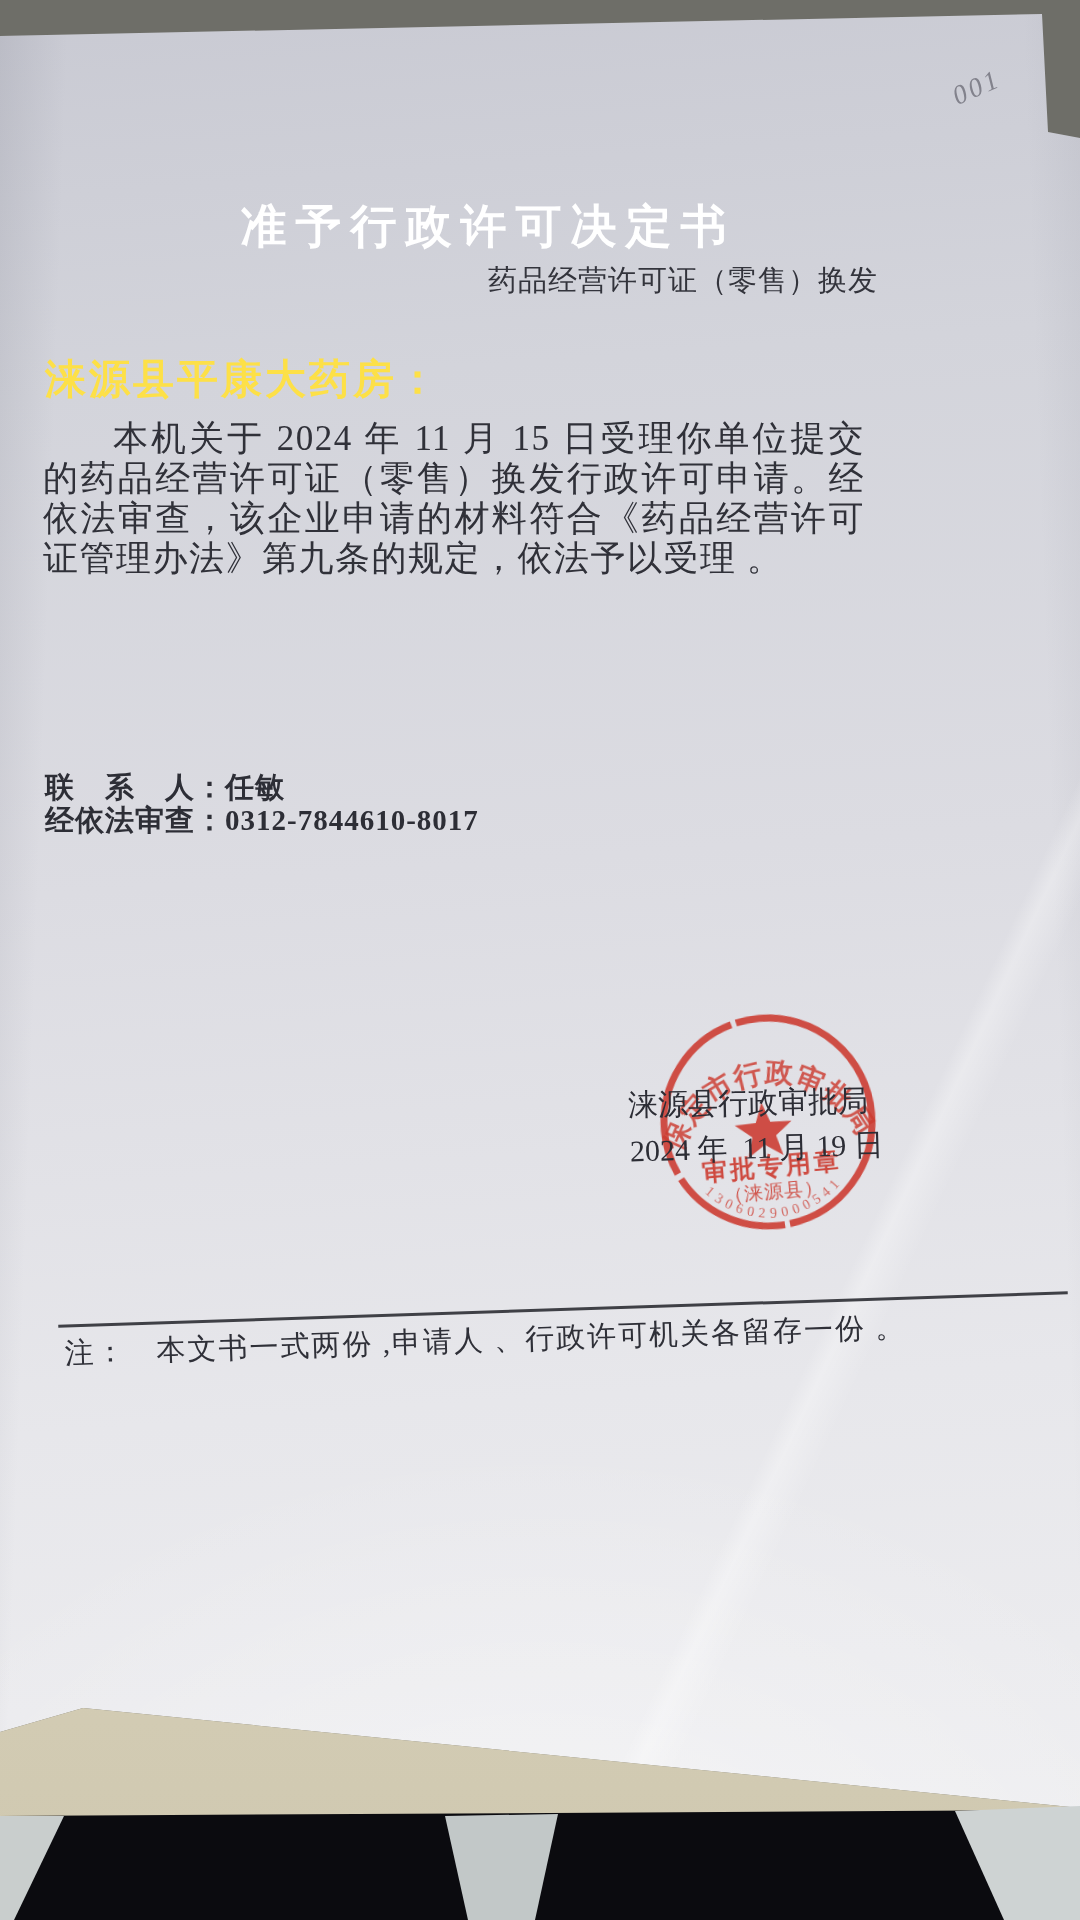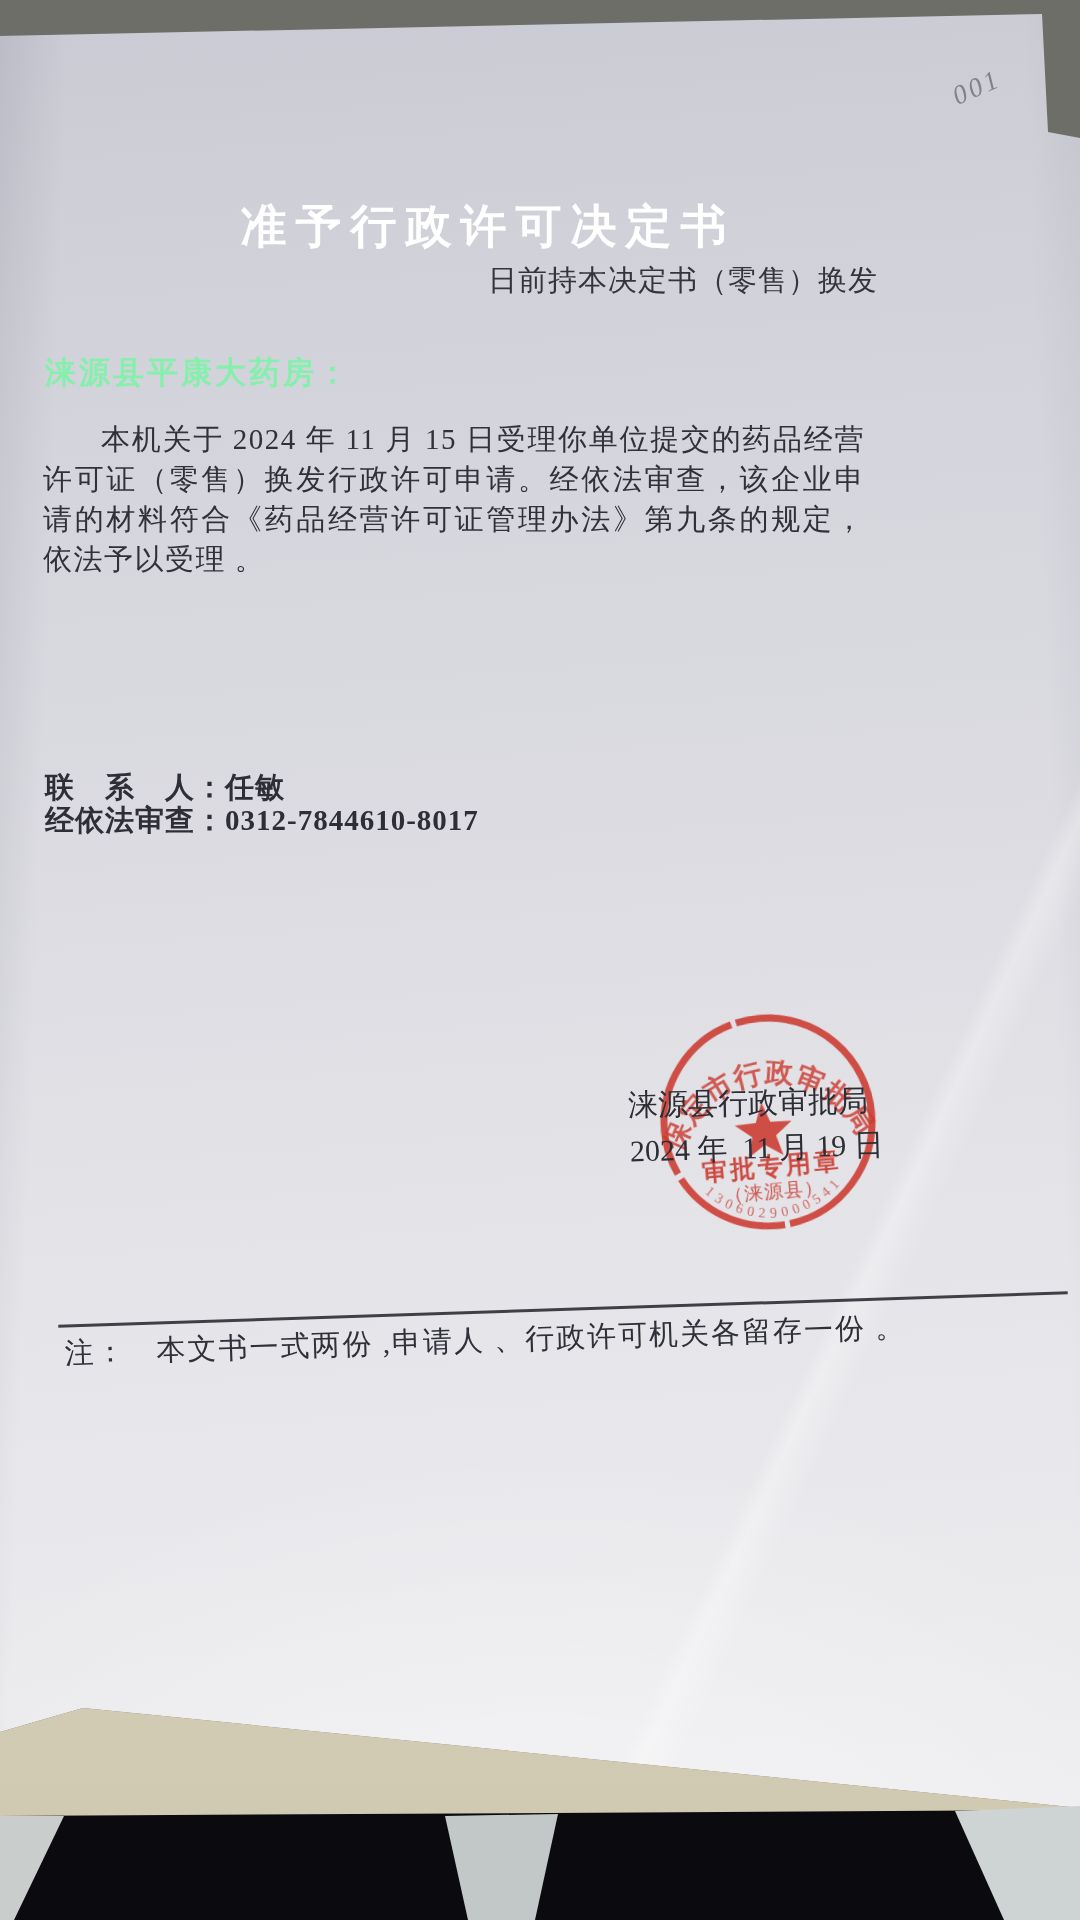--- a/index.html
+++ b/index.html
@@ -59,25 +59,25 @@
     position:absolute;left:0;top:196px;width:880px;
     text-align:center;font-size:46px;font-weight:bold;
     letter-spacing:9px;color:#ffffff;margin-left:48px;
   }
   .subtitle{
     position:absolute;left:488px;top:258px;
     font-size:29px;line-height:45px;letter-spacing:1px;color:#33343c;
   }
   .recipient{
     position:absolute;left:45px;top:352px;
-    font-size:31px;font-weight:bold;letter-spacing:3px;color:#86efac;
+    font-size:41px;font-weight:bold;letter-spacing:3px;color:#fde047;
   }
   .body-text{position:absolute;left:43px;width:822px;}
   .body-text p{
-    margin:0;font-size:29px;line-height:40px;letter-spacing:1.5px;
+    margin:0;font-size:35px;line-height:40px;letter-spacing:1.5px;
     text-indent:2em;text-align:justify;color:#303139;
   }
   .p1{top:419px;} .p2{top:549px;} .p3{top:666px;}
   .contact{
     position:absolute;left:45px;top:771px;
     font-size:29px;line-height:33px;letter-spacing:1px;color:#2d2e36;
   }
   .contact .row{white-space:pre;font-weight:bold;}
   
   .stamp-svg{
@@ -116,21 +116,21 @@
   <div class="table-edge"></div>
   <div class="floor-dark"></div>
   <div class="floor-gap-left"></div>
   <div class="floor-gap-middle"></div>
   <div class="floor-gap-right"></div>
 
   <div class="handwritten">001</div>
 
   <div class="doc-title">准予行政许可决定书</div>
   <div class="subtitle">
-    <div>日前持本决定书（零售）换发</div>
+    <div>药品经营许可证（零售）换发</div>
   </div>
 
   <div class="recipient">涞源县平康大药房：</div>
 
   <div class="body-text p1">
     <p>本机关于 2024 年 11 月 15 日受理你单位提交的药品经营许可证（零售）换发行政许可申请。经依法审查，该企业申请的材料符合《药品经营许可证管理办法》第九条的规定，依法予以受理 。</p>
   </div>
 
   <div class="contact">
     <div class="row"><span>联　系　人：</span><span>任敏</span></div>

